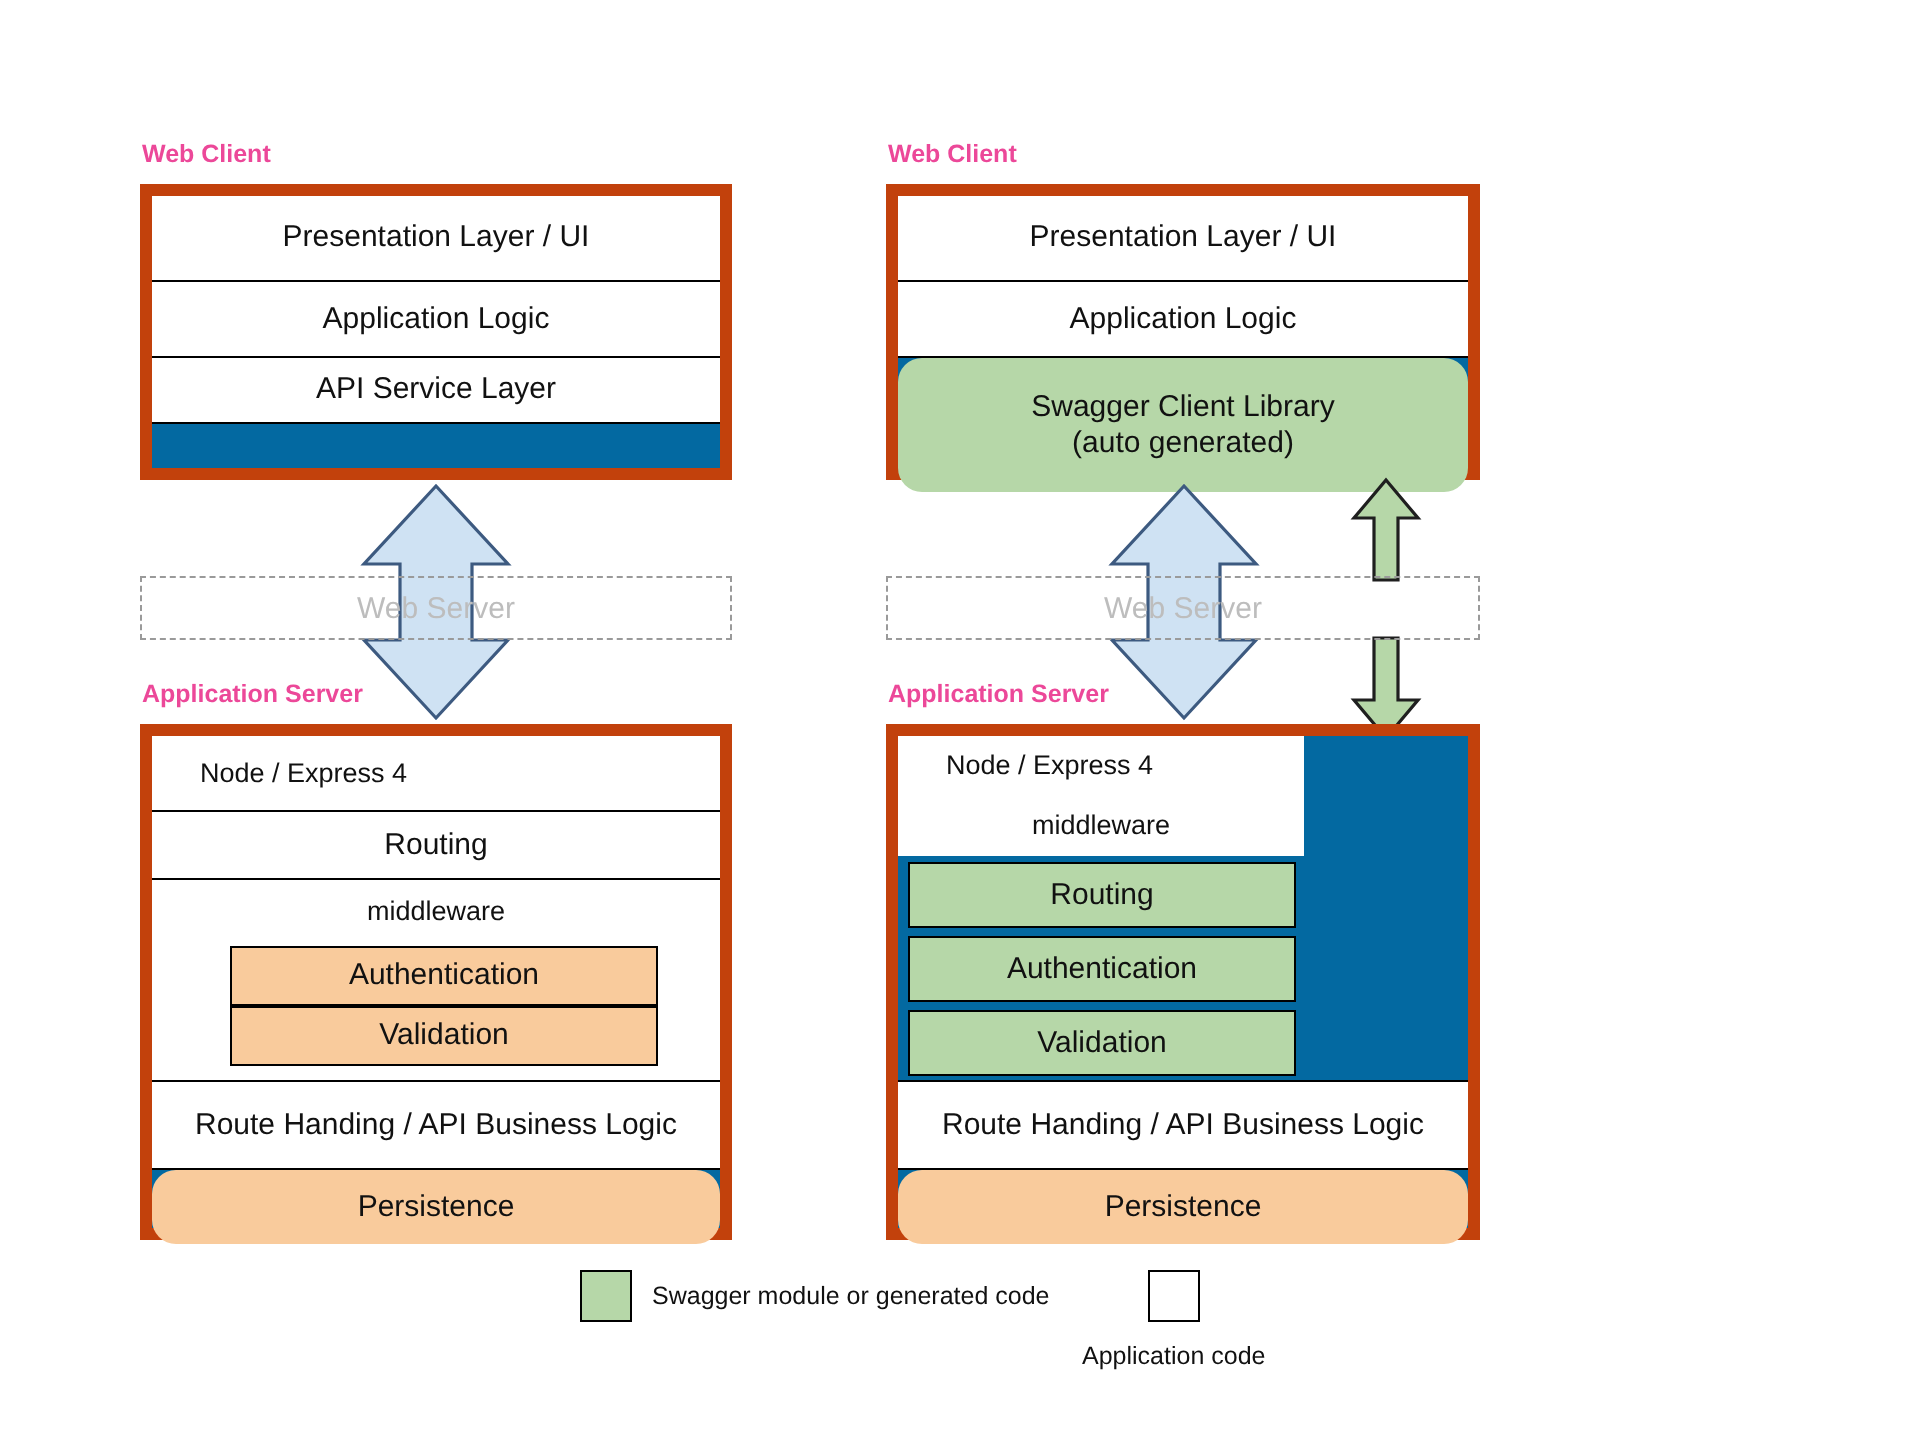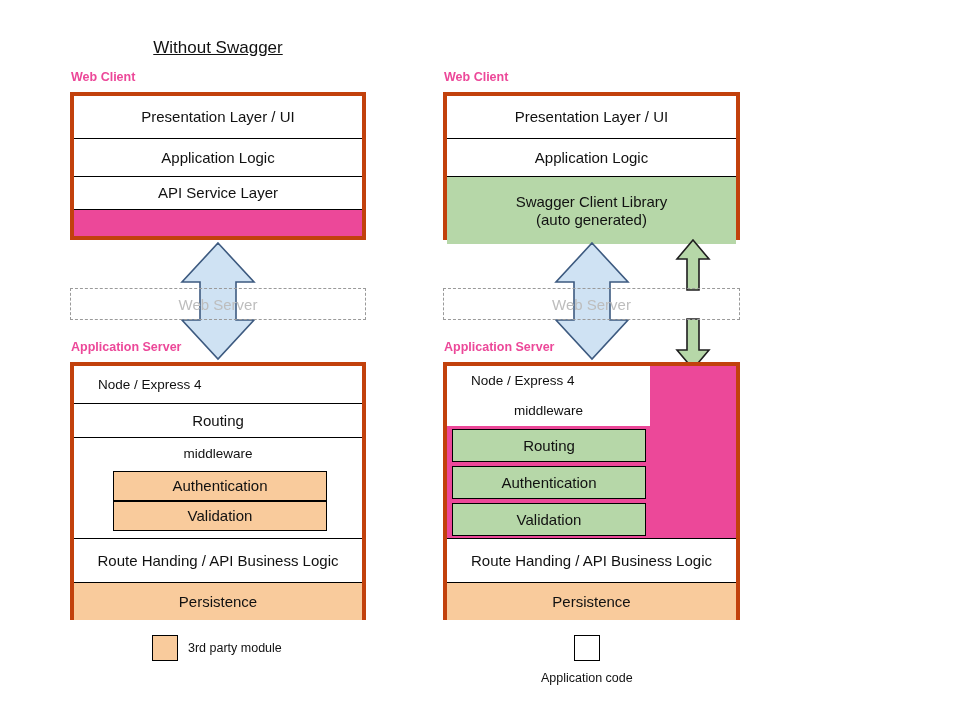--- a/index.html
+++ b/index.html
@@ -33,40 +33,40 @@
   
   .caption {
     font-size: 12.5px;
     font-weight: bold;
     color: #ec4899;
     white-space: nowrap;
   }
 
   
   .stack {
-    border: 4px solid #c2410c;
-    box-sizing: border-box;
-    background: #ec4899;
+    border: 6px solid #c2410c;
+    box-sizing: border-box;
+    background: #0369a1;
   }
 
   
   .row {
     box-sizing: border-box;
     display: flex;
     align-items: center;
     justify-content: center;
     text-align: center;
     font-size: 15px;
     color: #111111;
     border-bottom: 1.6px solid #000000;
     background: #ffffff;
     line-height: 1.18;
     position: relative;
   }
-  .row.last { border-bottom: none; }
+  .row.last { border-bottom: none; border-radius: 12px; }
   .row.orange { background: #F9CB9C; }
   .row.green  { background: #B6D7A8; }
   .row.two-line { flex-direction: column; }
 
   .row-left {
     justify-content: flex-start;
     padding-left: 24px;
     font-size: 13.5px;
   }
 
@@ -134,21 +134,20 @@
     gap: 10px;
   }
 
   svg { display: block; overflow: visible; }
 </style>
 </head>
 <body>
 
 <div id="canvas">
 
-  <div class="abs col-title" style="left:70px; top:38px; width:296px;">Without Swagger</div>
 
   <div class="abs caption" style="left:71px; top:70px;">Web Client</div>
 
   <div class="abs stack" style="left:70px; top:92px; width:296px; height:148px;">
     <div class="row" style="height:43px;">
       <span>Presentation Layer / UI</span>
     </div>
     <div class="row" style="height:38px;">
       <span>Application Logic</span>
     </div>
@@ -262,24 +261,24 @@
     </div>
 
     <div class="row" style="height:44px;">
       <span>Route Handing / API Business Logic</span>
     </div>
     <div class="row orange last" style="height:37px;">
       <span>Persistence</span>
     </div>
   </div>
 
-  <div class="abs legend-item" style="left:152px; top:635px;">
-    <div class="legend-swatch" style="background:#F9CB9C;"></div>
-    <span class="legend-label">3rd party module</span>
-  </div>
-
+
+  <div class="abs legend-item" style="left:290px; top:635px;">
+    <div class="legend-swatch" style="background:#B6D7A8;"></div>
+    <span class="legend-label">Swagger module or generated code</span>
+  </div>
 
   <div class="abs legend-item" style="left:541px; top:635px;flex-direction:column;">
     <div class="legend-swatch" style="background:#FFFFFF;"></div>
     <span class="legend-label">Application code</span>
   </div>
 
 </div>
 
 </body></html>

